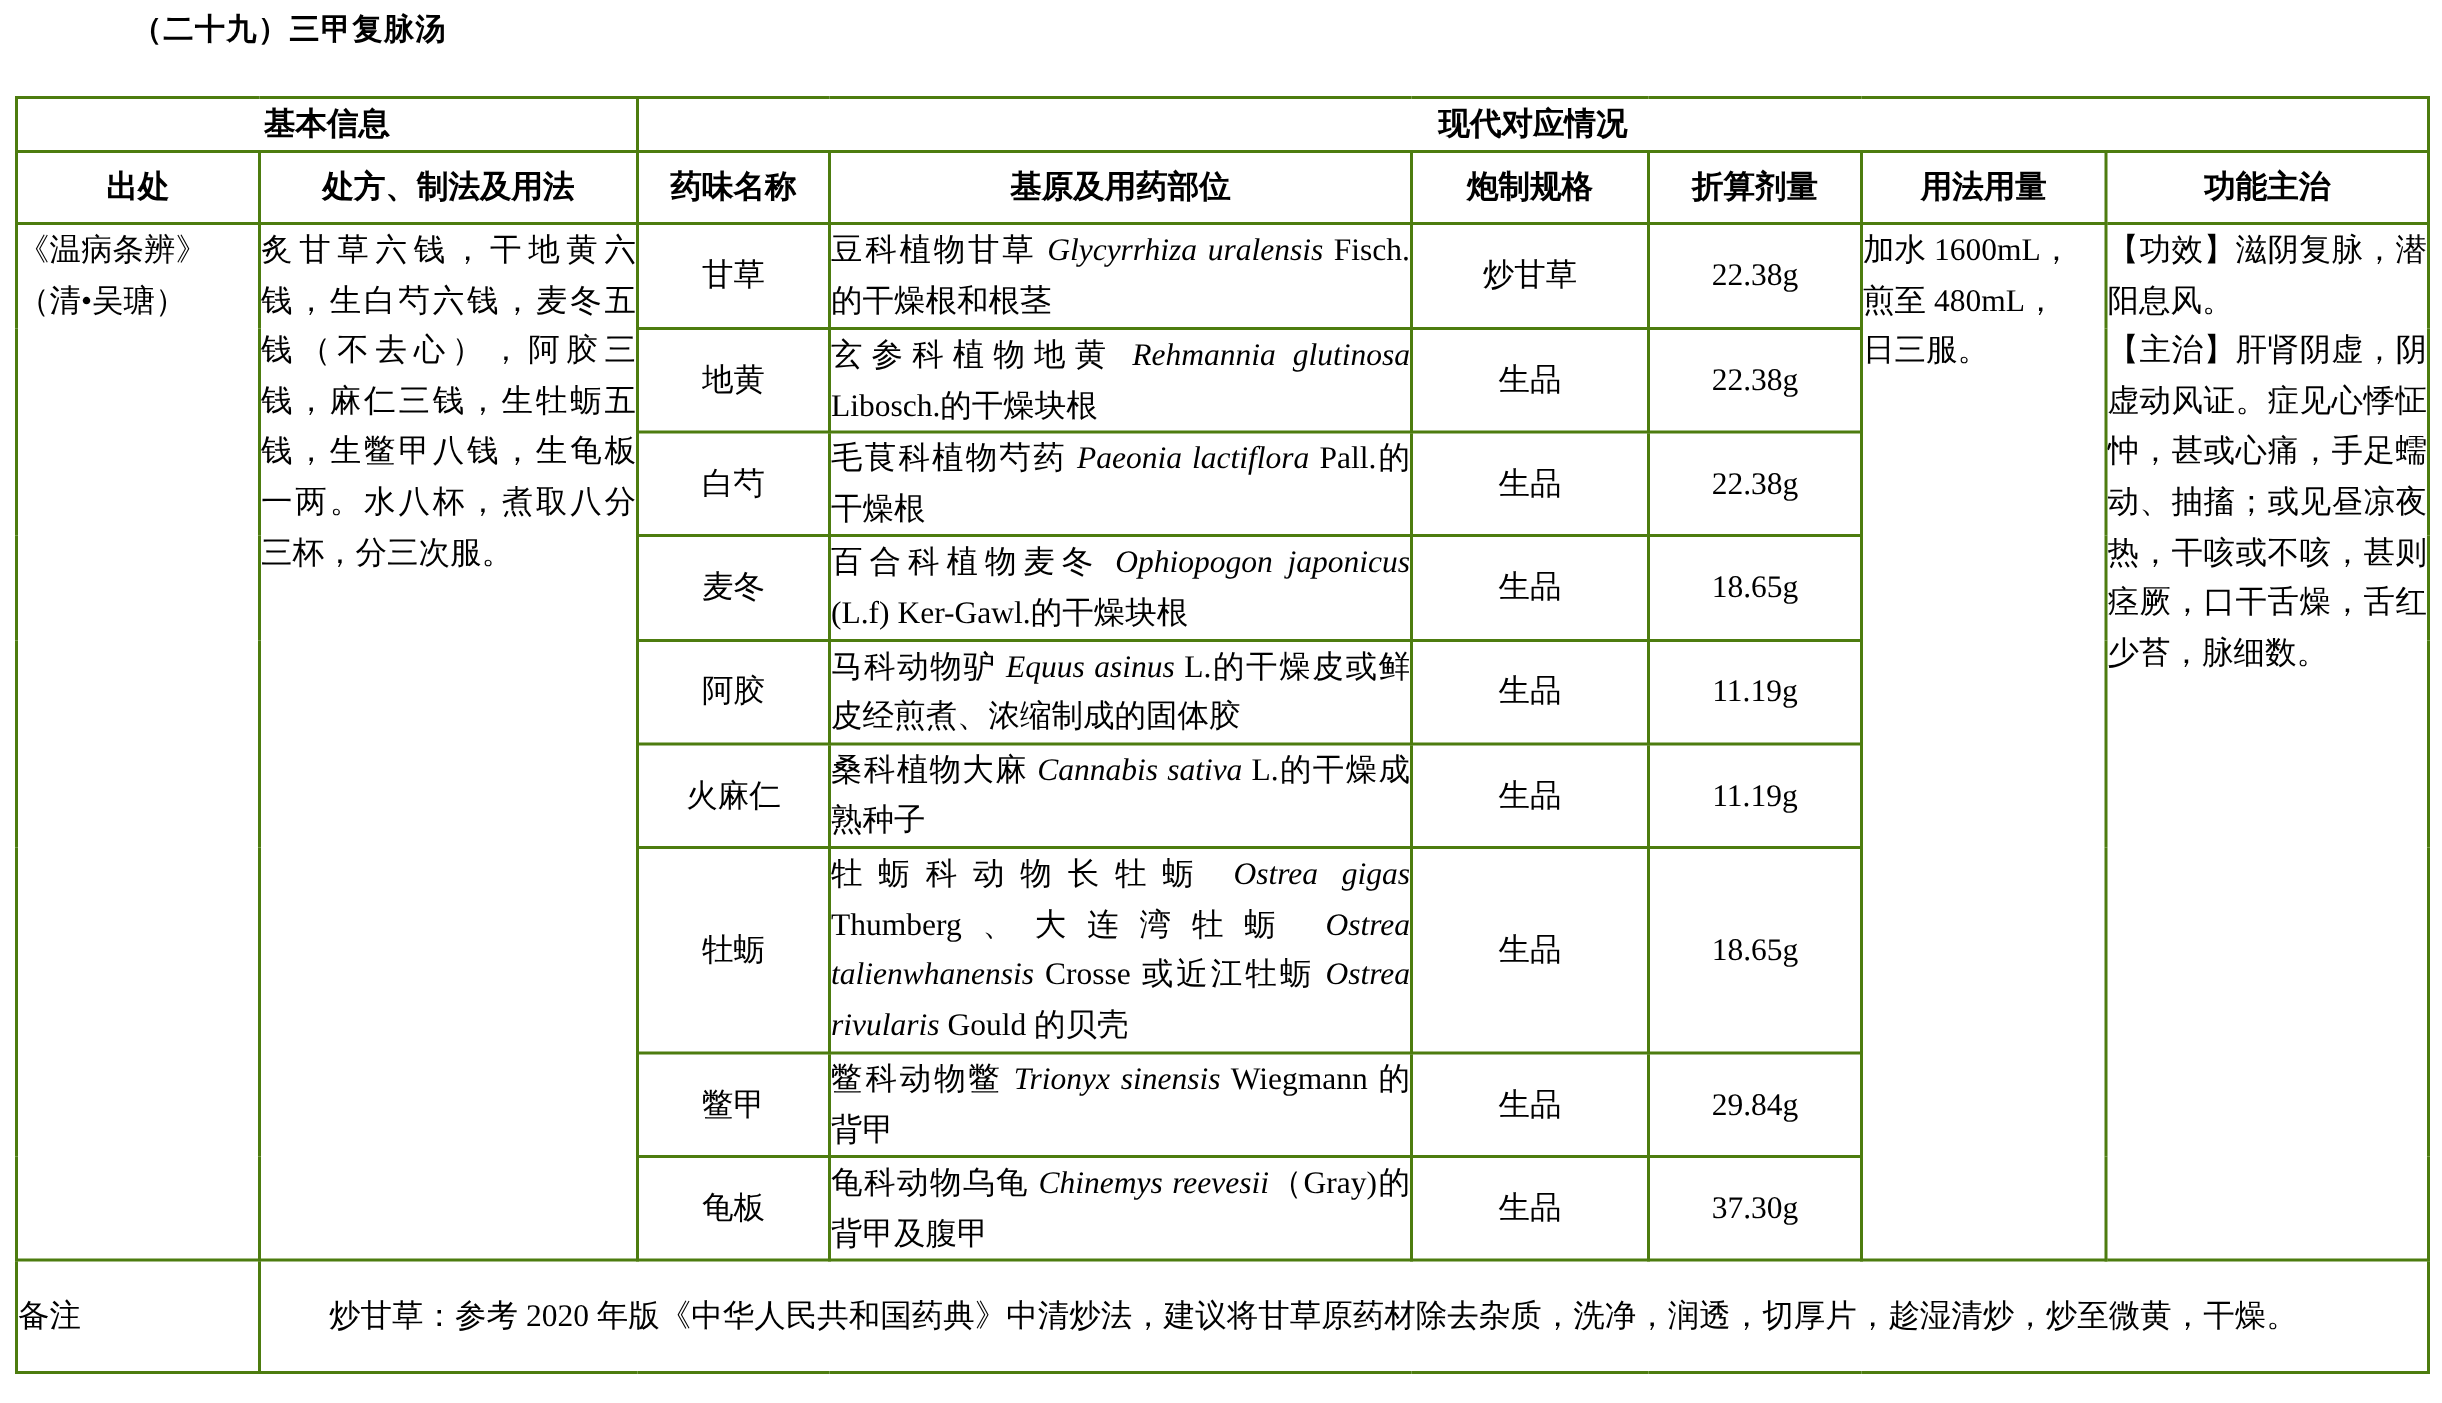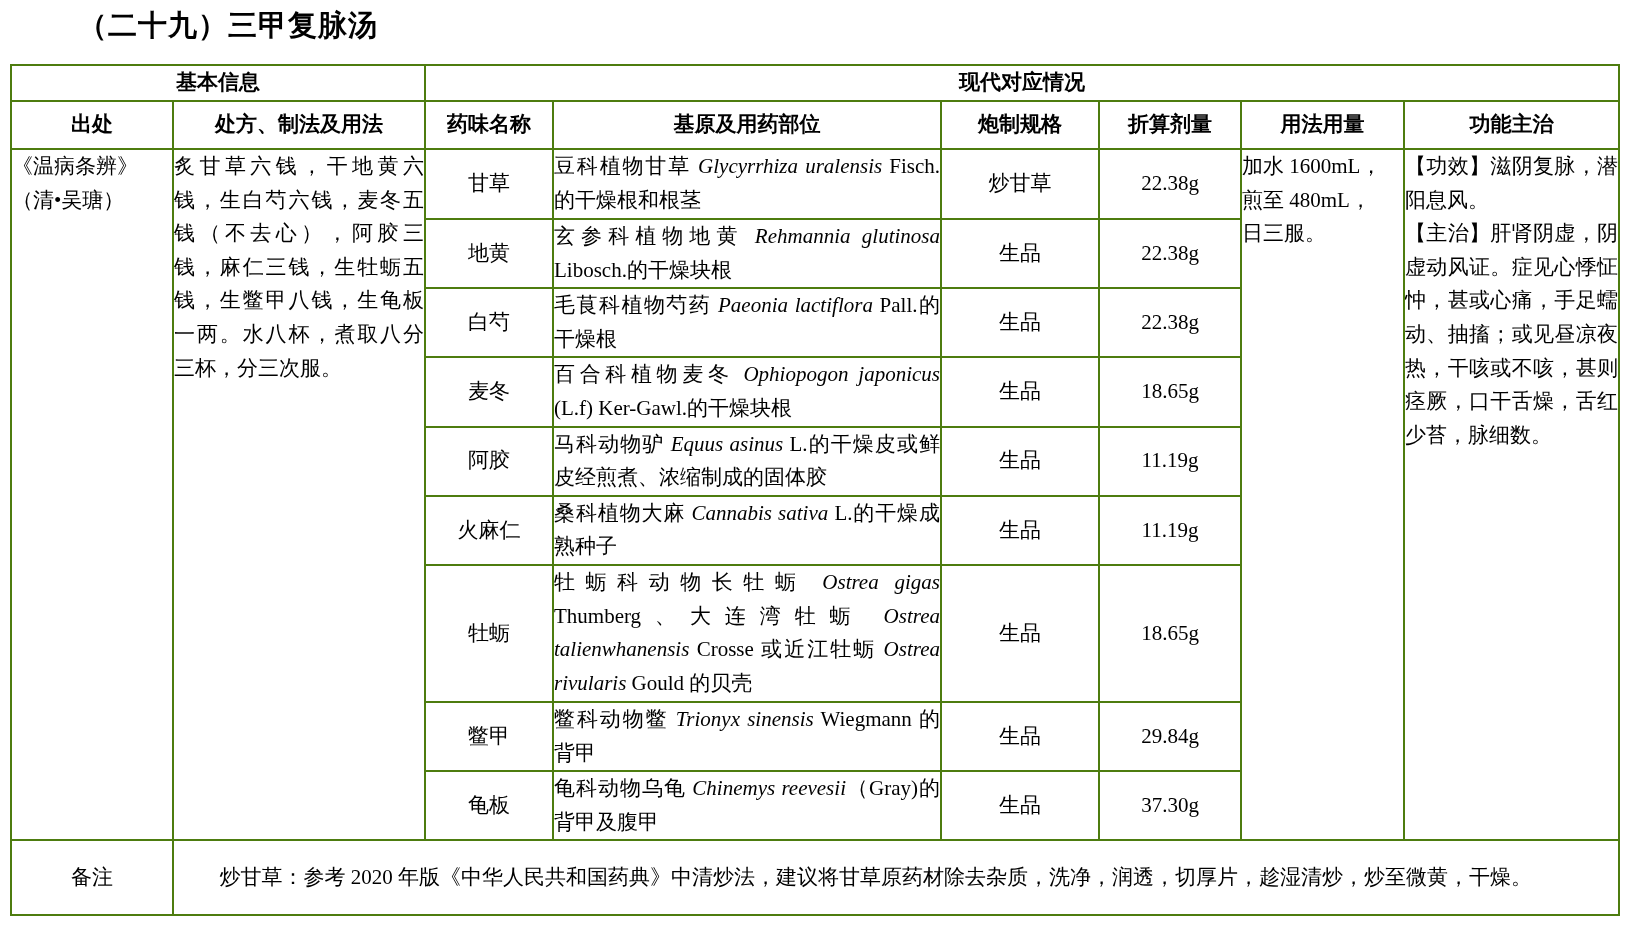--- a/index.html
+++ b/index.html
@@ -5,22 +5,22 @@
   html,body{margin:0;padding:0;background:#fff;}
   .page{
     position:relative;
     width:1628px;height:935px;
     background:#ffffff;
     font-family:"Liberation Serif","DejaVu Serif",serif;
     color:#000;
     overflow:hidden;
   }
   .doc-title{
-    position:absolute;left:78px;top:6px;
-    font-size:29px;font-weight:700;letter-spacing:1px;
+    position:absolute;left:88px;top:6px;
+    font-size:20px;font-weight:700;letter-spacing:1px;
     white-space:nowrap;
   }
   table.main{
     position:absolute;left:10px;top:64px;
     width:1608px;
     border-collapse:collapse;
     table-layout:fixed;
   }
   table.main th,table.main td{
     border:2px solid #4d7c0f;
@@ -61,21 +61,21 @@
     text-align:left;vertical-align:top;
     padding:6px 4px 0 8px;
     white-space:pre-line;
   }
   td.c-function{
     text-align:left;vertical-align:top;
     padding:4px 6px 0 8px;
     white-space:pre-line;
     text-align:justify;
   }
-  td.c-remark-label{text-align:center;vertical-align:middle;margin-left:36px;}
+  td.c-remark-label{text-align:left;vertical-align:middle;margin-left:36px;}
   td.c-remark{
     text-align:left;vertical-align:middle;
     padding:2px 14px;
   }
   td.c-remark .remark-p{text-indent:1.4em;margin:16px;}
 </style>
 </head>
 <body>
 
 <div class="page">

